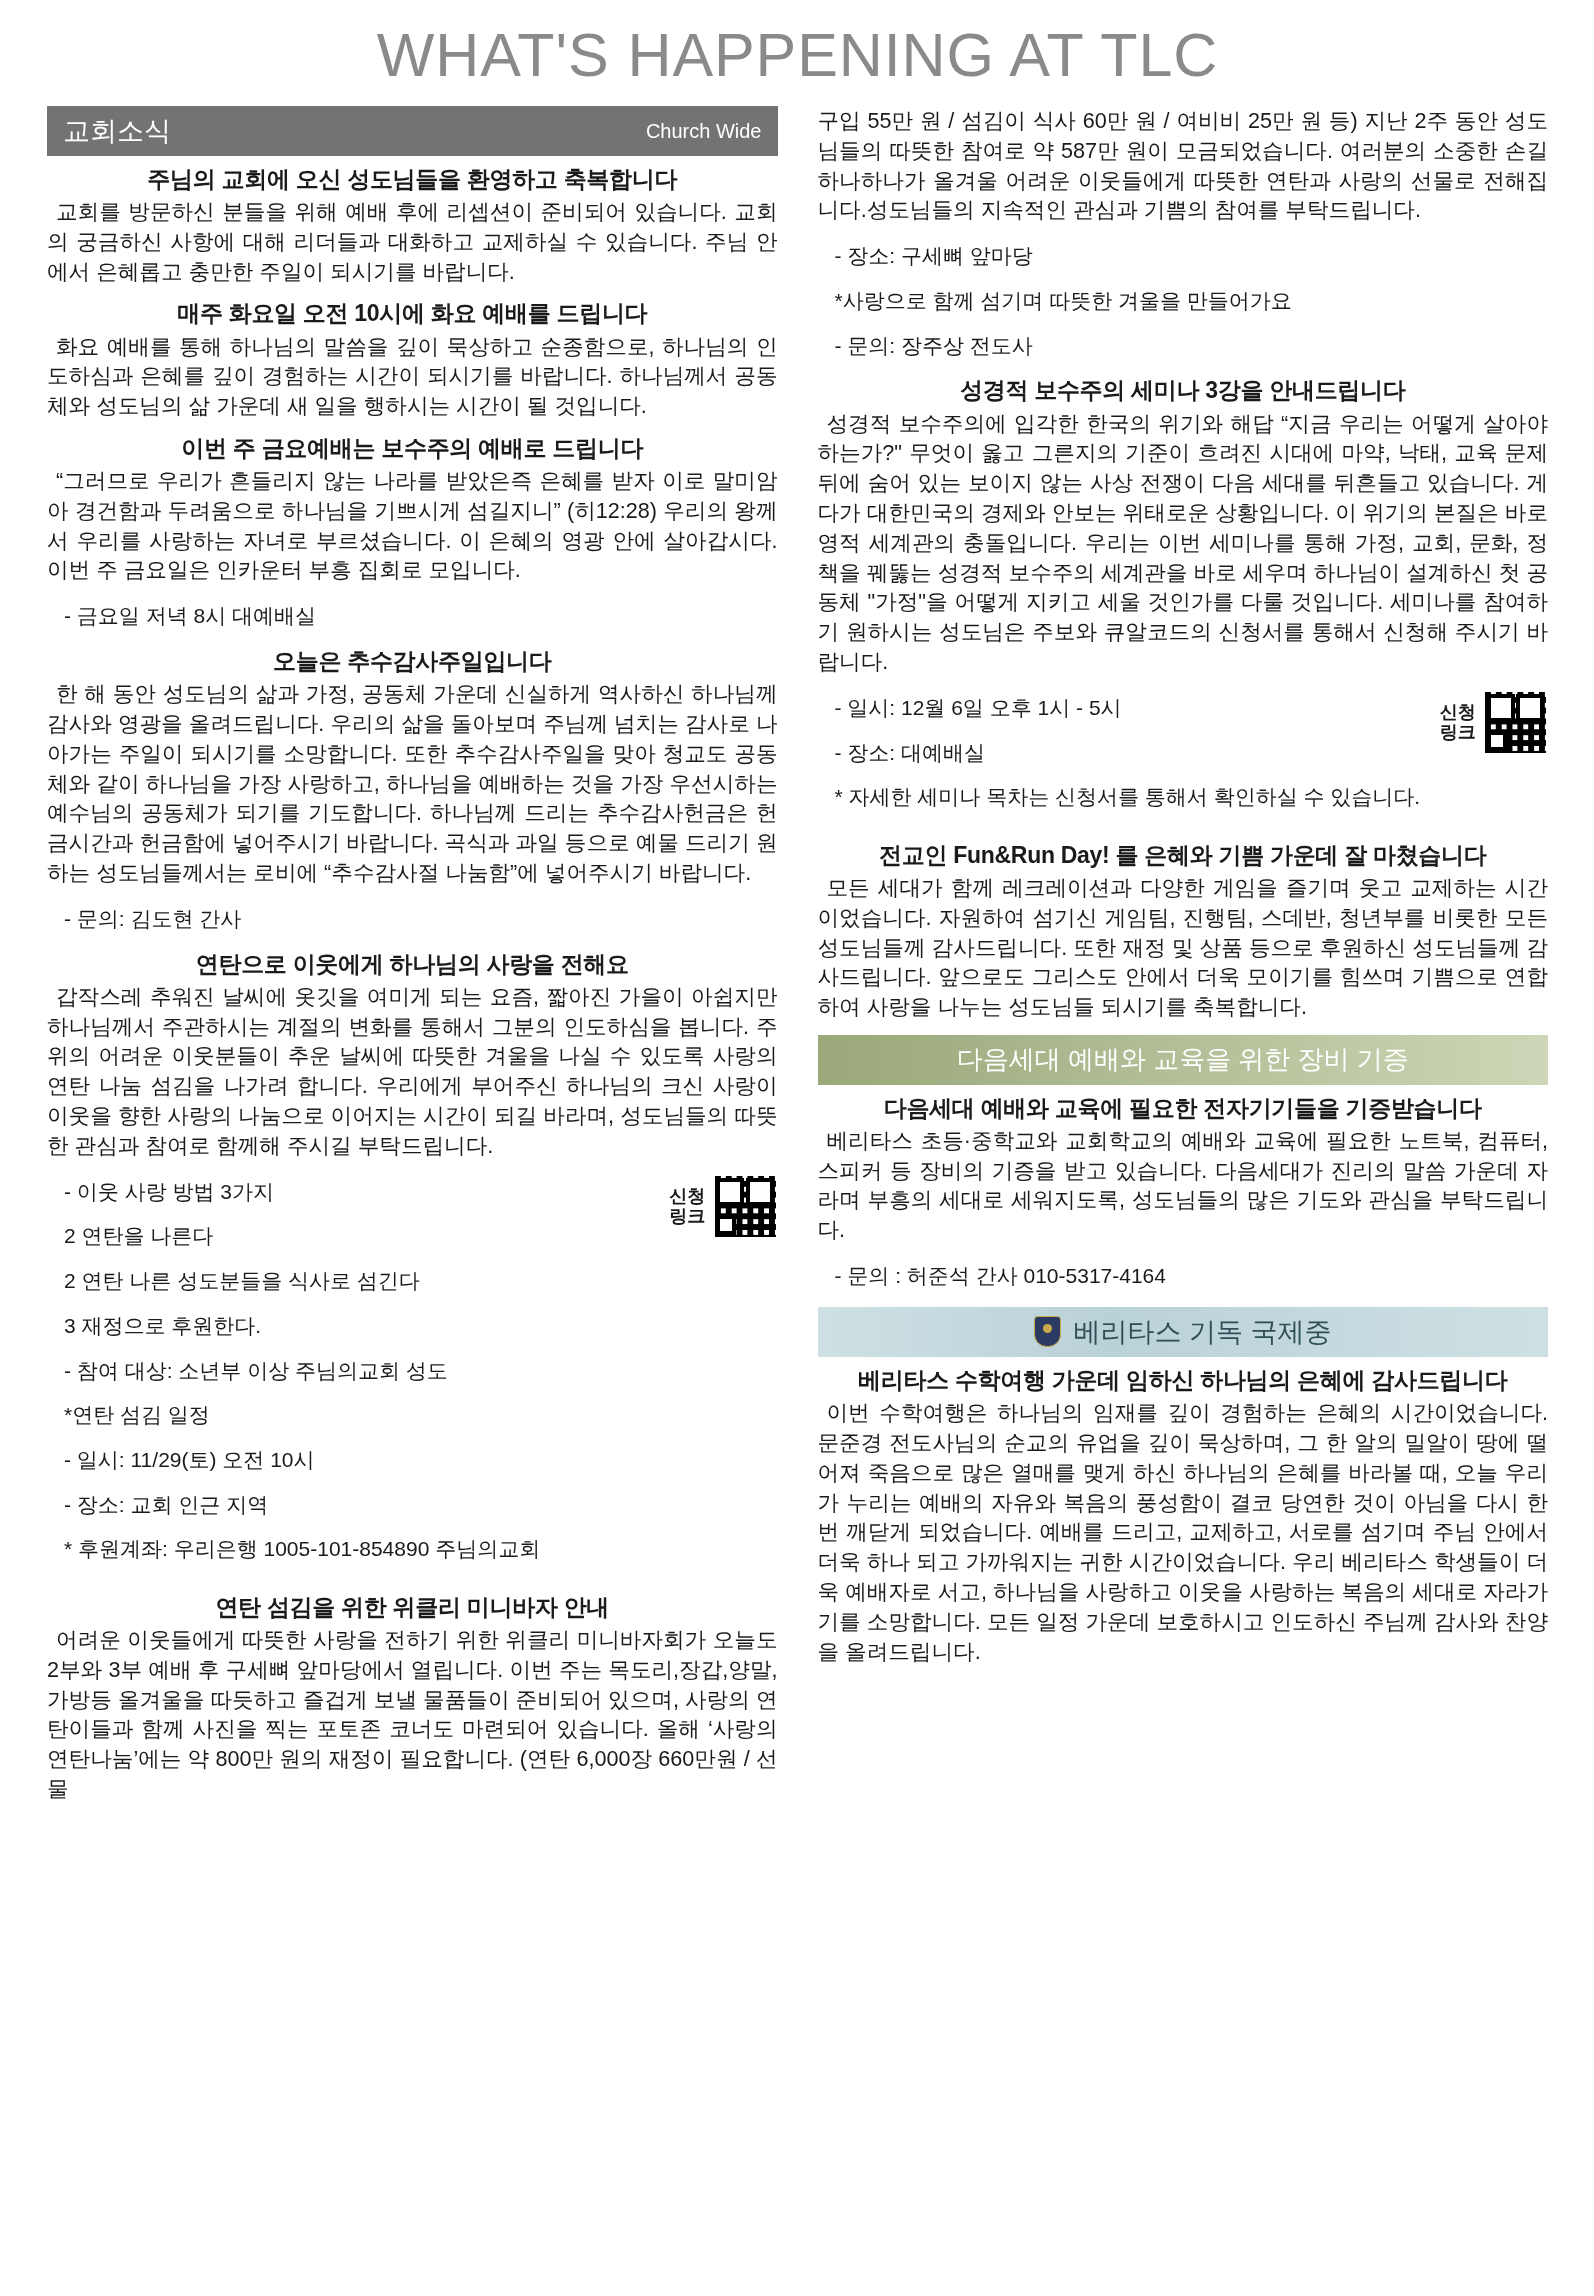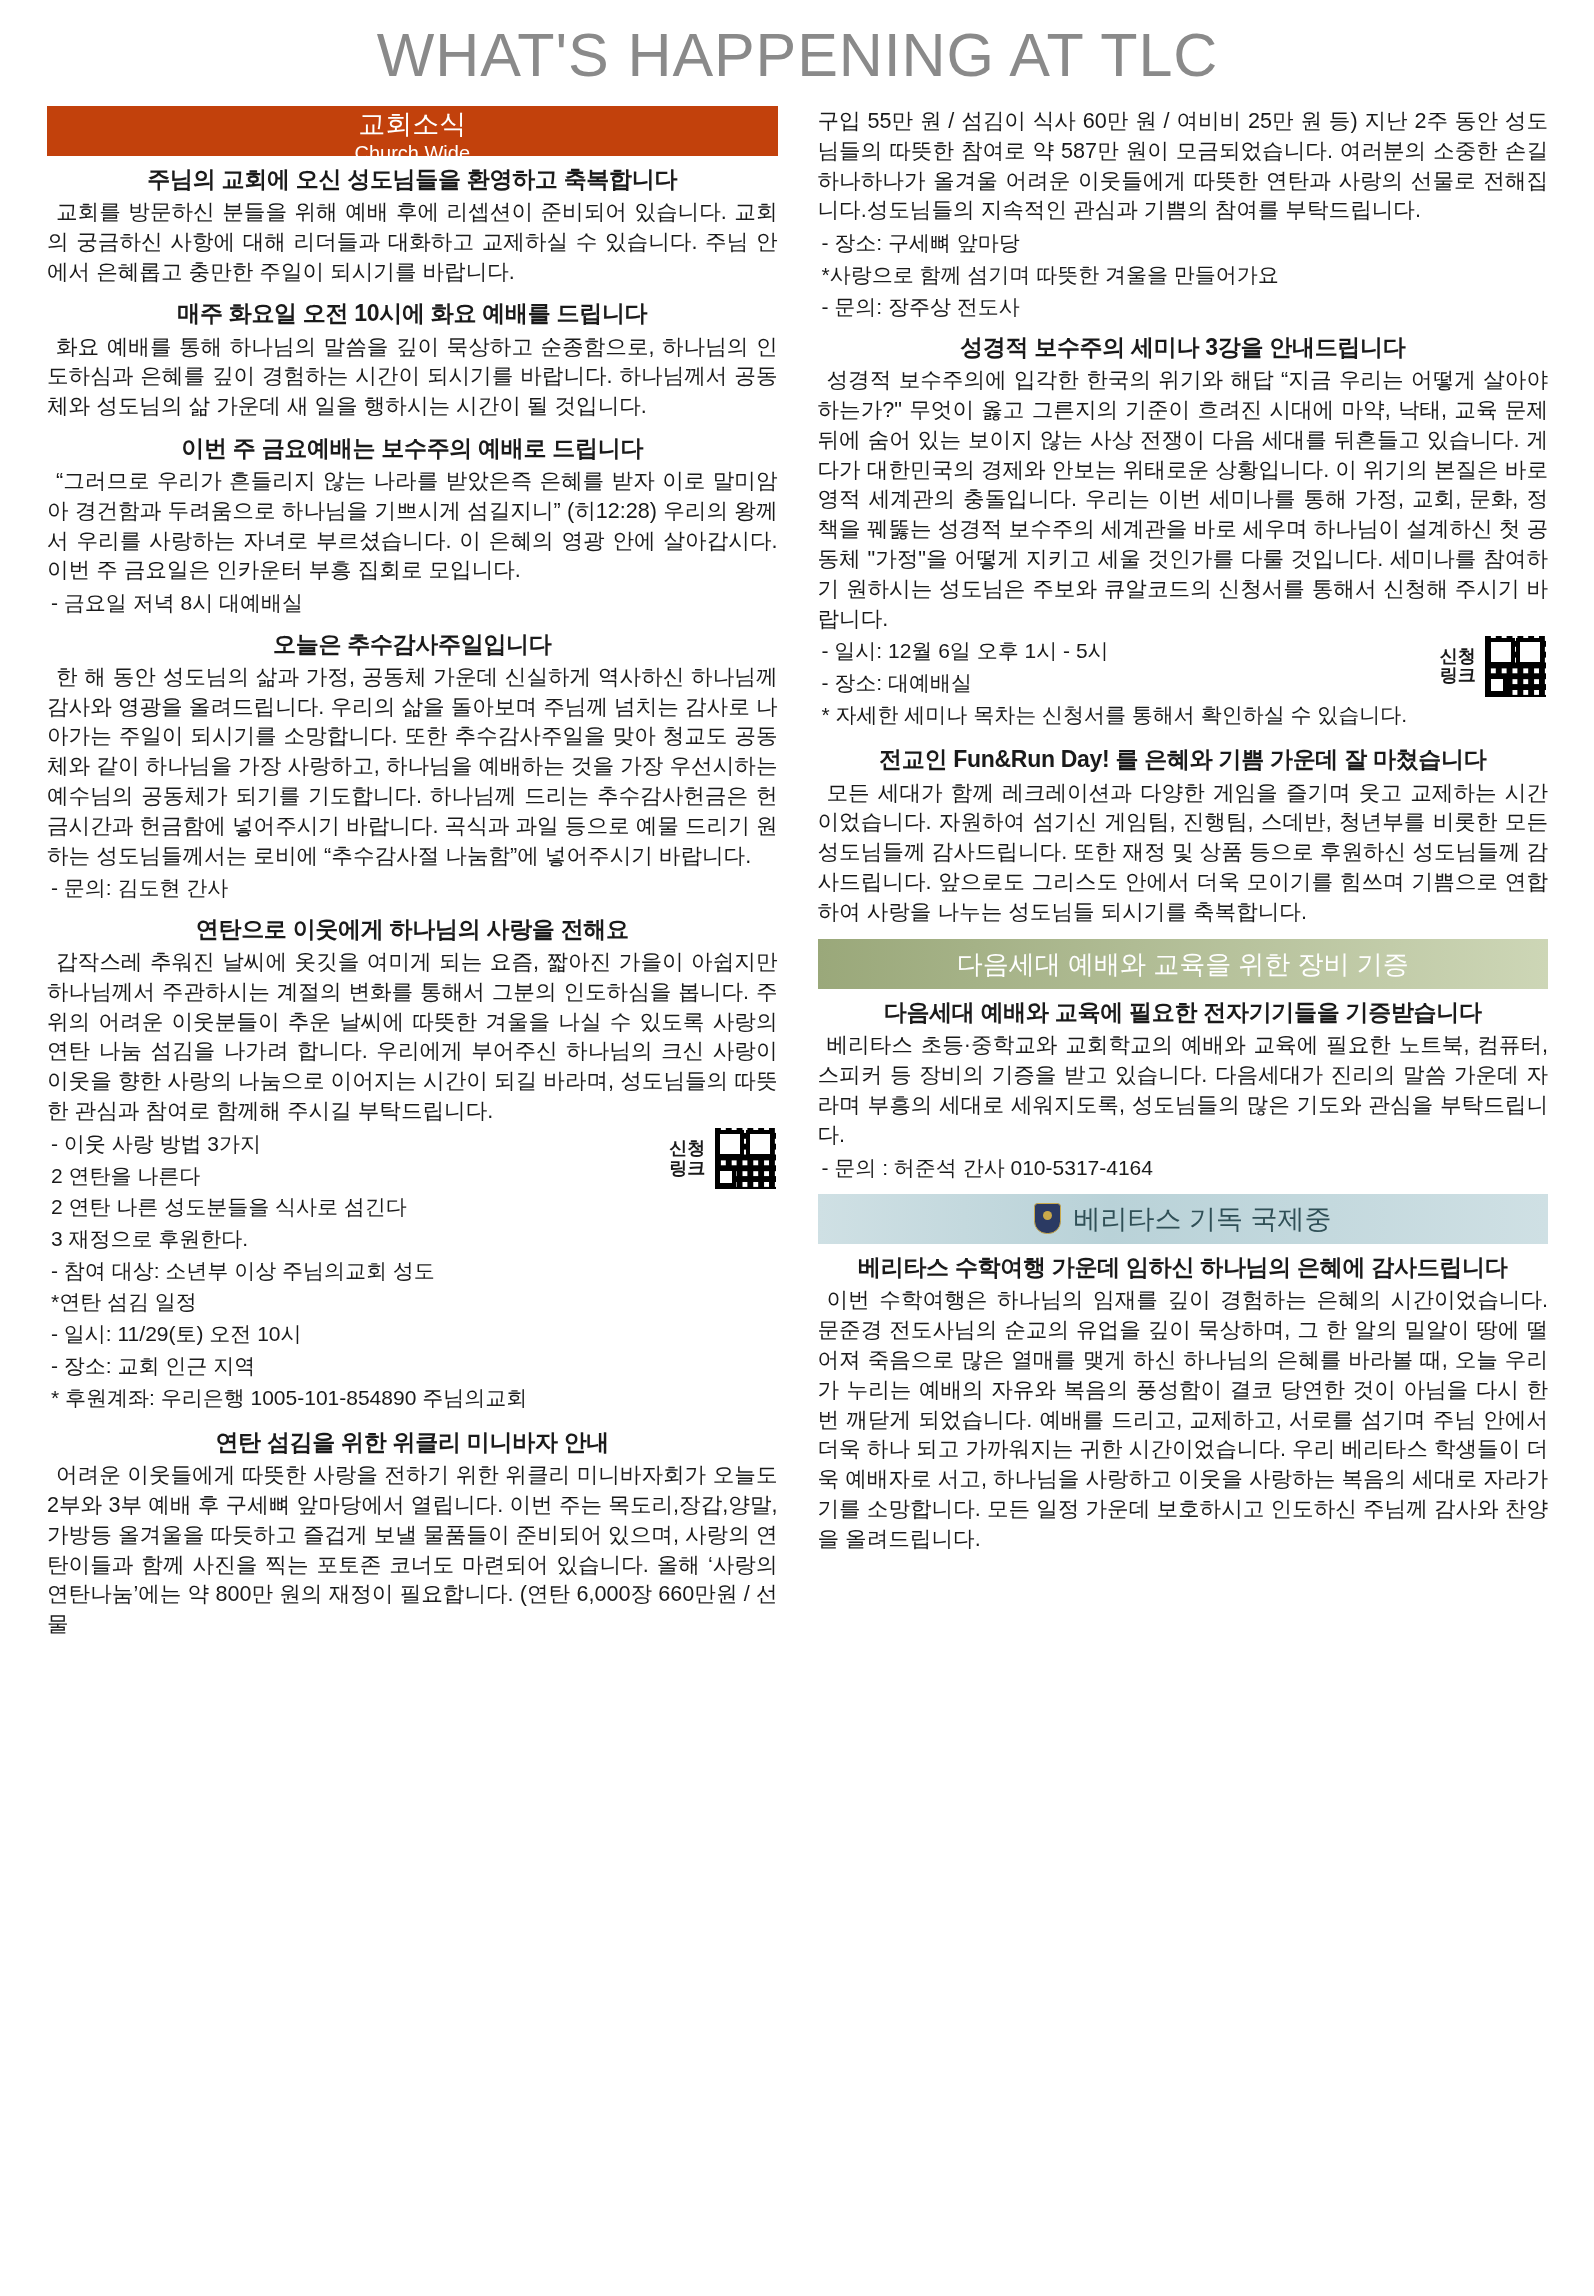--- a/index.html
+++ b/index.html
@@ -37,21 +37,21 @@
 
   
   .bar {
     display: flex;
     align-items: center;
     justify-content: space-between;
     height: 50px;
     padding: 0 16px;
     margin-bottom: 9px;
   }
-  .bar.tan { background: #c2410c; flex-direction: column; }
+  .bar.tan { background: #737373; }
   .bar.olive {
     background: linear-gradient(to right, #9aa87a, #cdd6b6);
     justify-content: center;
   }
   .bar.blue {
     background: linear-gradient(to right, #cfe0e4, #b9d2d8 40%, #cfe0e4);
     justify-content: center;
   }
   .bar-title {
     color: #ffffff;
@@ -96,21 +96,21 @@
     font-size: 21.6px;
     line-height: 1.38;
     margin: 0 0 1.8px;
     text-align: justify;
     text-justify: inter-character;
     text-indent: 9px;
   }
   p.meta {
     font-size: 21px;
     line-height: 1.32;
-    margin: 4px;
+    margin: 17px;
     text-indent: 0;
   }
   .block { margin-bottom: 12.6px; }
   .metalist { margin-top: 1.8px; }
   .qr-label {
     font-size: 18px;
     line-height: 1.1;
     text-align: right;
     color: #1a1a1a;
   }

